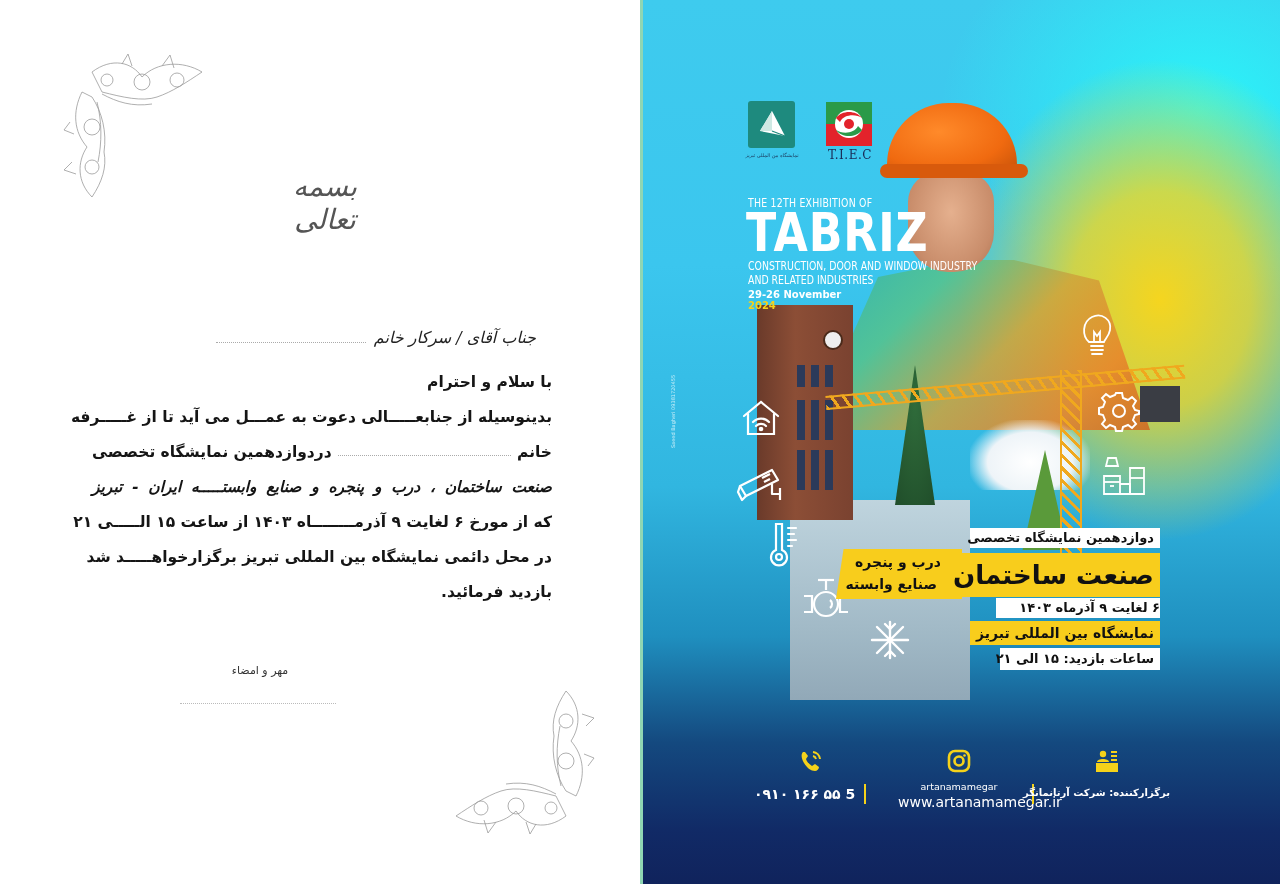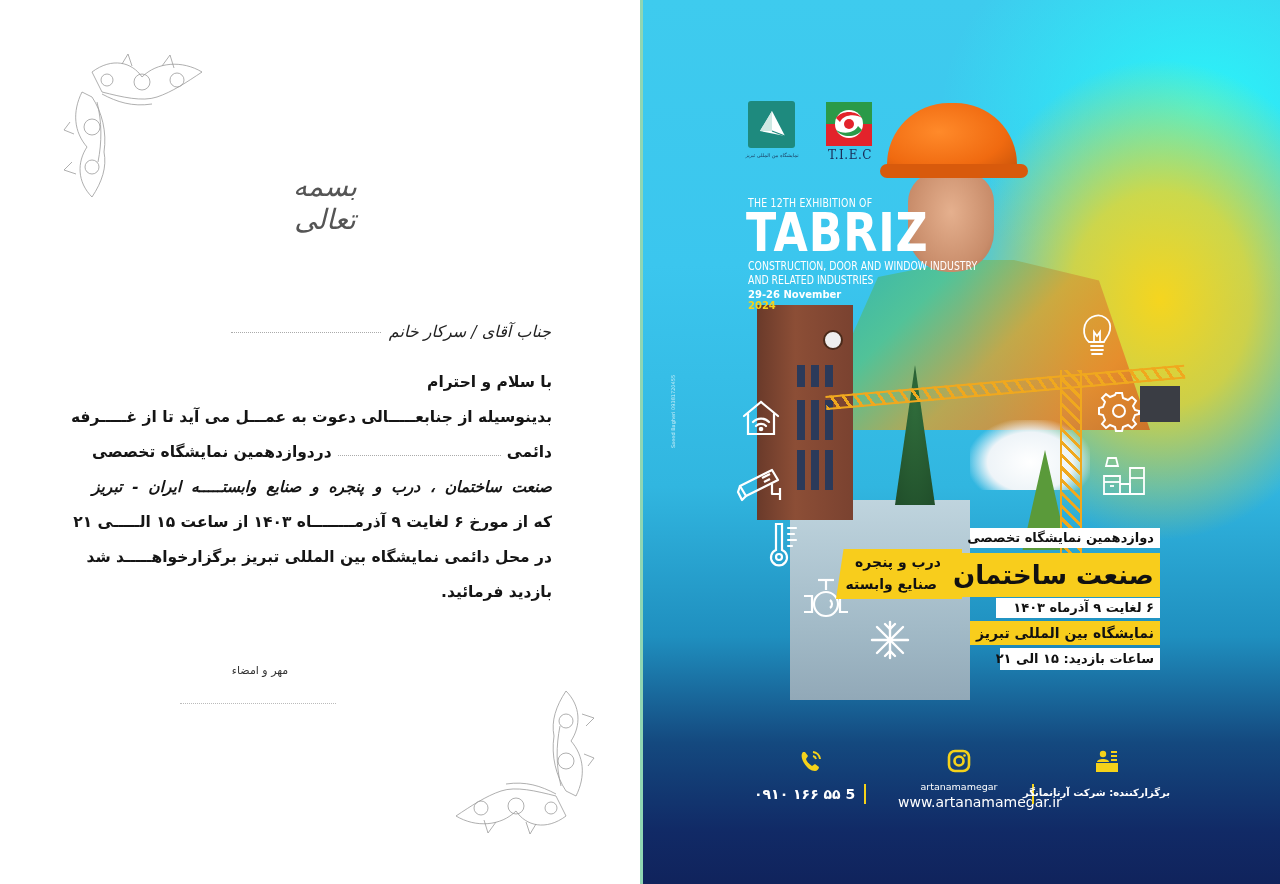--- a/index.html
+++ b/index.html
@@ -7,21 +7,21 @@
   body { position: relative; font-family: "DejaVu Sans", sans-serif; }
 
   
   .letter { position: absolute; left: 0; top: 0; width: 640px; height: 884px; background: #ffffff; }
   .ornament { position: absolute; }
   .ornament-tl { left: 62px; top: 52px; width: 150px; height: 150px; }
   .ornament-br { left: 446px; top: 686px; width: 150px; height: 150px; }
   .calligraphy { position: absolute; left: 270px; top: 170px; width: 110px; height: 60px; }
   .calligraphy span { font-family: "DejaVu Serif", serif; font-size: 28px; color: #555; font-style: italic; display:block; text-align:center; direction: rtl; }
 
-  .salutation-row { position: absolute; left: 231px; top: 322px; width: 320px; height: 30px; display: flex; flex-direction: row-reverse; gap: 8px; }
+  .salutation-row { position: absolute; left: 216px; top: 322px; width: 320px; height: 30px; display: flex; flex-direction: row-reverse; align-items: center; gap: 8px; }
   .salutation { font-family: "DejaVu Serif", serif; font-style: italic; font-size: 16px; color: #222; direction: rtl; white-space: nowrap; }
   .dots { flex: 1; border-bottom: 1px dotted #aaa; height: 1px; margin-top: 10px; }
 
   .body-text { position: absolute; right: 88px; width: 460px; direction: rtl; text-align: right; font-family: "DejaVu Sans", sans-serif; font-weight: bold; font-size: 15.5px; color: #151515; white-space: nowrap; }
   .line1 { top: 373px; }
   .line2 { top: 408px; text-align: justify; text-align-last: justify; }
   .line3 { top: 443px; display: flex; flex-direction: row; justify-content: space-between; align-items: center; }
   .line3 .fill { flex: 1; border-bottom: 1px dotted #aaa; margin: 6px 6px 0 6px; }
   .line4 { top: 478px; text-align: justify; text-align-last: justify; font-style: italic; }
   .line5 { top: 513px; text-align: justify; text-align-last: justify; }
@@ -77,21 +77,21 @@
   .licon { position: absolute; }
 
   
   .banner { position: absolute; direction: rtl; white-space: nowrap; font-family: "DejaVu Sans", sans-serif; font-weight: bold; color: #111; }
   .b-white { background: #ffffff; }
   .b-yellow { background: #f8cd1c; }
   .ban1 { left: 330px; top: 528px; width: 190px; height: 20px; font-size: 13px; line-height: 20px; padding-right: 6px; text-align: right; }
   .ban2 { left: 300px; top: 553px; width: 220px; height: 44px; font-size: 26px; line-height: 44px; padding-right: 6px; text-align: right; }
   .ban2-side { position: absolute; left: 196px; top: 549px; width: 126px; height: 50px; background: #f8cd1c; clip-path: polygon(6% 0, 100% 0, 100% 100%, 0 100%); }
   .ban2-side-text { position: absolute; left: 202px; top: 551px; width: 112px; text-align: center; direction: rtl; font-family: "DejaVu Sans", sans-serif; font-weight: bold; font-size: 14px; line-height: 22px; color: #111; }
-  .ban3 { left: 356px; top: 598px; width: 164px; height: 20px; font-size: 13px; line-height: 20px; padding-right: 6px; text-align: right; }
+  .ban3 { left: 356px; top: 598px; width: 164px; height: 20px; font-size: 13px; line-height: 20px; padding-right: 0; text-align: right; }
   .ban4 { left: 330px; top: 621px; width: 190px; height: 24px; font-size: 14px; line-height: 24px; padding-right: 6px; text-align: right; }
   .ban5 { left: 360px; top: 648px; width: 160px; height: 22px; font-size: 13px; line-height: 22px; padding-right: 6px; text-align: right; }
 
   
   .foot-icon { position: absolute; top: 748px; width: 26px; height: 26px; }
   .foot-text { position: absolute; color: #fff; white-space: nowrap; }
   .phone { left: 114px; top: 786px; font-size: 14px; font-weight: bold; letter-spacing: 1px; direction: ltr; }
   .insta-handle { left: 258px; top: 781px; width: 122px; text-align: center; font-size: 9.5px; }
   .website { left: 258px; top: 794px; width: 122px; text-align: center; font-size: 14px; }
   .organizer { left: 414px; top: 787px; width: 116px; text-align: right; direction: rtl; font-size: 10px; font-weight: bold; }
@@ -126,21 +126,21 @@
   </div>
 
   <div class="salutation-row">
     <span class="salutation">جناب آقای / سرکار خانم</span>
     <span class="dots"></span>
   </div>
 
   <div class="body-text line2">بدینوسیله از جنابعـــــالی دعوت به عمـــل می آید تا از غـــــرفه</div>
   <div class="body-text line1">با سلام و احترام</div>
   <div class="body-text line3">
-    <span>دائمی</span>
+    <span>خانم</span>
     <span class="fill"></span>
     <span>دردوازدهمین نمایشگاه تخصصی</span>
   </div>
   <div class="body-text line4">صنعت ساختمان ، درب و پنجره و صنایع وابستـــــه ایران - تبریز</div>
   <div class="body-text line5">که از مورخ ۶ لغایت ۹ آذرمــــــــاه ۱۴۰۳ از ساعت ۱۵ الـــــی ۲۱</div>
   <div class="body-text line7">بازدید فرمائید.</div>
   <div class="body-text line6">در محل دائمی نمایشگاه بین المللی تبریز برگزارخواهـــــد شد</div>
 
   <div class="sign-label">مهر و امضاء</div>
   <div class="sign-line"></div>

